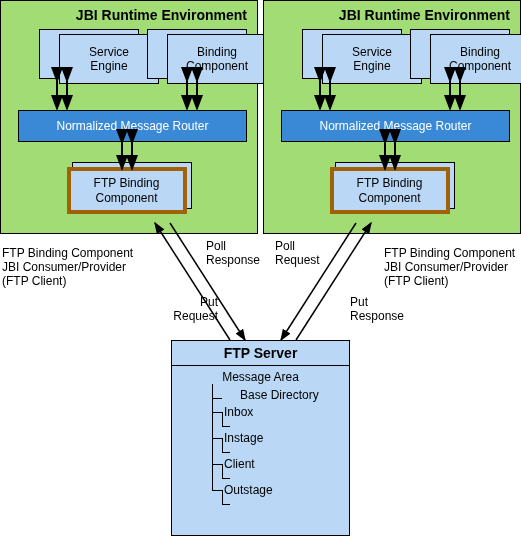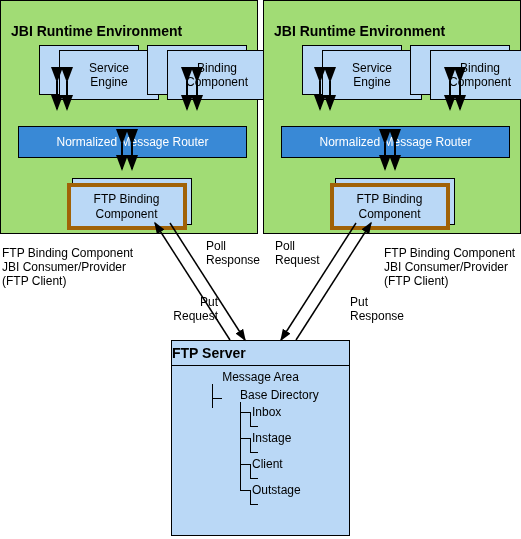--- a/index.html
+++ b/index.html
@@ -19,25 +19,24 @@
     position: absolute;
     width: 258px;
     height: 234px;
     background: #a1dc75;
     border: 1px solid #000;
     padding: 6px 10px 10px 10px;
   }
   .jbi-left { left: 0; top: 0; }
   .jbi-right { left: 263px; top: 0; }
   .jbi-title {
-    text-align: left;
+    text-align: right;
     font-weight: bold;
     font-size: 14px;
     margin-bottom: 6px;
-    margin-top: 16px;
   }
   .top-row {
     display: flex;
     justify-content: space-between;
     gap: 28px;
     margin-bottom: 0;
     padding-left: 48px;
   }
   .stack {
     position: relative;
@@ -107,20 +106,21 @@
   .ftp-server {
     position: absolute;
     left: 171px;
     top: 340px;
     width: 179px;
     height: 196px;
     background: #bad8f6;
     border: 1px solid #000;
   }
   .ftp-server-title {
+    text-align: center;
     font-weight: bold;
     font-size: 14px;
     padding: 4px 0;
     border-bottom: 1px solid #000;
   }
   .msg-area-label {
     text-align: center;
     margin-top: 4px;
     font-size: 12px;
   }
@@ -141,21 +141,20 @@
     left: 0;
     top: 10px;
     width: 10px;
     height: 1px;
     background: #000;
   }
   .tree-root .lbl {
     margin-left: 28px;
   }
   .subtree {
-    margin-left: 28px;
     margin-top: 4px;
     position: relative;
   }
   .subtree .v {
     position: absolute;
     left: 0;
     top: -4px;
     width: 1px;
     background: #000;
   }

